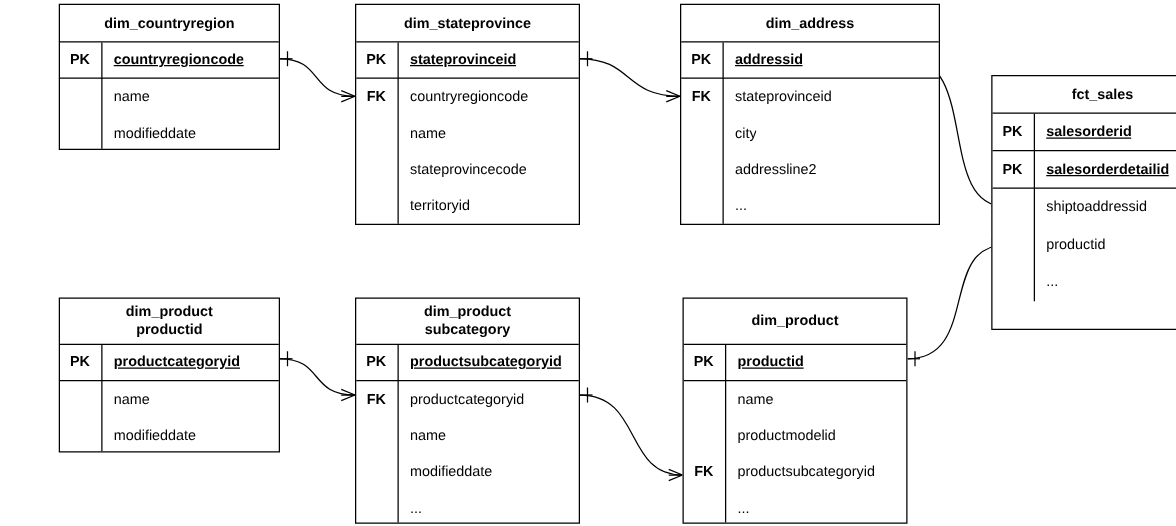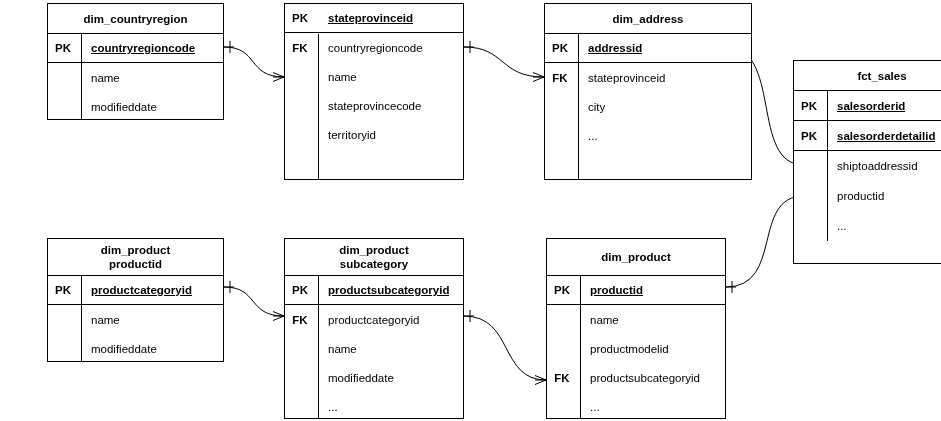--- a/index.html
+++ b/index.html
@@ -62,21 +62,21 @@
     box-sizing: border-box;
     width: 34px;
     flex: 0 0 34px;
     height: 100%;
     display: flex;
     align-items: center;
     justify-content: center;
     font-size: 11.5px;
     font-weight: bold;
     color: #000000;
-    border-right: 4px solid #eab308;
+    border-right: 2px solid #eab308;
     align-self: stretch;
   }
   .name-cell {
     box-sizing: border-box;
     padding-left: 9px;
     font-size: 11.5px;
     color: #000000;
     white-space: nowrap;
     overflow: hidden;
   }
@@ -145,20 +145,21 @@
         <div class="attr-row" style="height: 29px;">
           <div class="key-cell" style="border-right-color: transparent;"></div>
           <div class="name-cell">name</div>
         </div>
         <div class="attr-row" style="height: 29px;">
           <div class="key-cell" style="border-right-color: transparent;"></div>
           <div class="name-cell">modifieddate</div>
         </div>
       </div>
       <div class="entity" style="left: 240px; top: 3px; width: 180px; height: 177px; border-color: rgb(0, 0, 0);">
+        <div class="entity-title" style="height: 30px; border-bottom-color: rgb(0, 0, 0);"><span>dim_stateprovince</span></div>
         <div class="keyblock" style="top: 30px; height: 145px; border-right-color: rgb(0, 0, 0);"></div>
         <div class="attr-row sep" style="height: 29px; border-bottom-color: rgb(0, 0, 0);">
           <div class="key-cell" style="border-right-color: transparent;">PK</div>
           <div class="name-cell pk">stateprovinceid</div>
         </div>
         <div class="attr-row" style="height: 29px;">
           <div class="key-cell" style="border-right-color: transparent;">FK</div>
           <div class="name-cell">countryregioncode</div>
         </div>
         <div class="attr-row" style="height: 29px;">
@@ -181,20 +182,24 @@
           <div class="key-cell" style="border-right-color: transparent;">PK</div>
           <div class="name-cell pk">addressid</div>
         </div>
         <div class="attr-row" style="height: 29px;">
           <div class="key-cell" style="border-right-color: transparent;">FK</div>
           <div class="name-cell">stateprovinceid</div>
         </div>
         <div class="attr-row" style="height: 29px;">
           <div class="key-cell" style="border-right-color: transparent;"></div>
           <div class="name-cell">city</div>
+        </div>
+        <div class="attr-row" style="height: 29px;">
+          <div class="key-cell" style="border-right-color: transparent;"></div>
+          <div class="name-cell">addressline2</div>
         </div>
         <div class="attr-row" style="height: 29px;">
           <div class="key-cell" style="border-right-color: transparent;"></div>
           <div class="name-cell">...</div>
         </div>
       </div>
       <div class="entity" style="left: 749px; top: 60px; width: 178px; height: 204px; border-color: rgb(0, 0, 0);">
         <div class="entity-title" style="height: 30px; border-bottom-color: rgb(0, 0, 0);"><span>fct_sales</span></div>
         <div class="keyblock" style="top: 30px; height: 150px; border-right-color: rgb(0, 0, 0);"></div>
         <div class="attr-row sep" style="height: 30px; border-bottom-color: rgb(0, 0, 0);">

